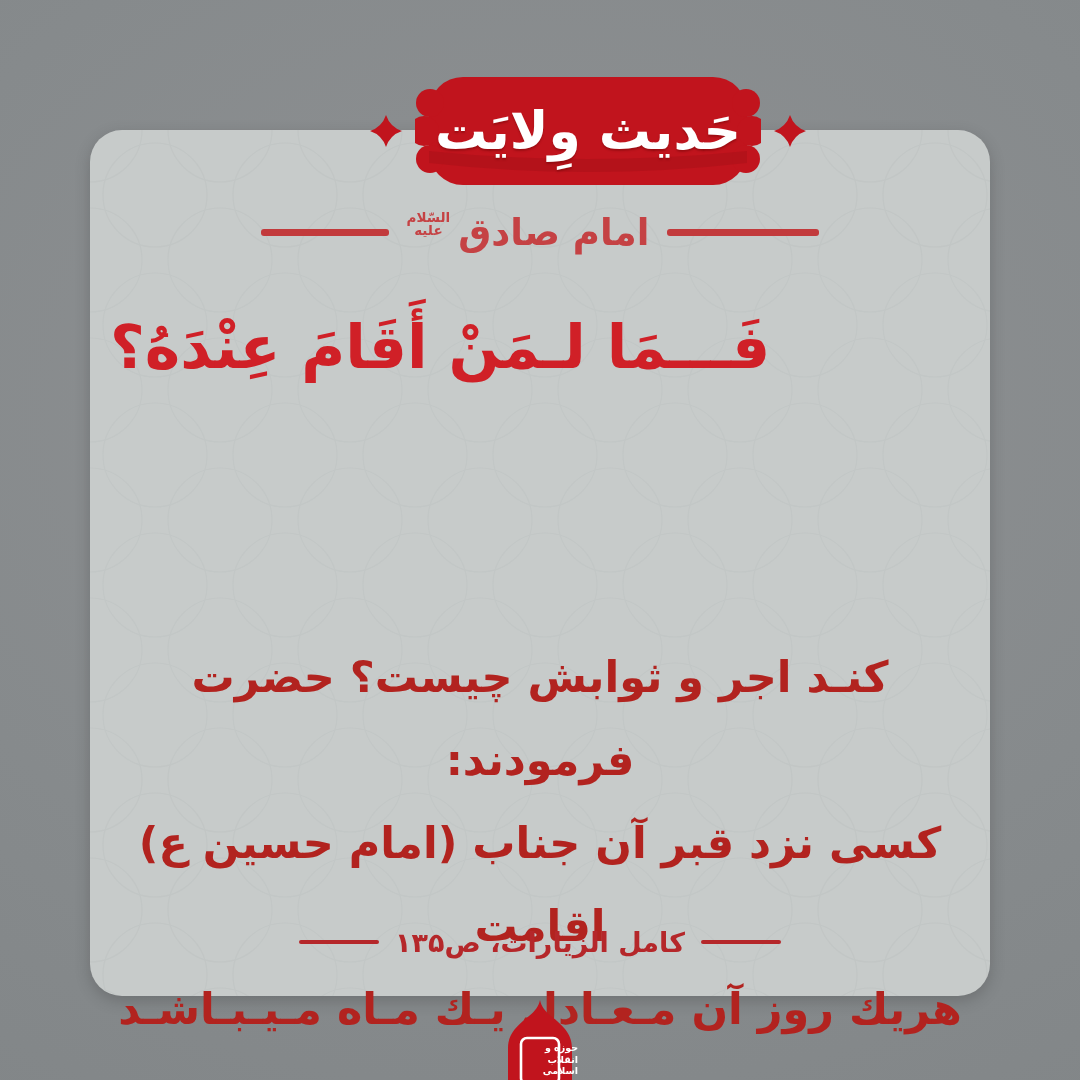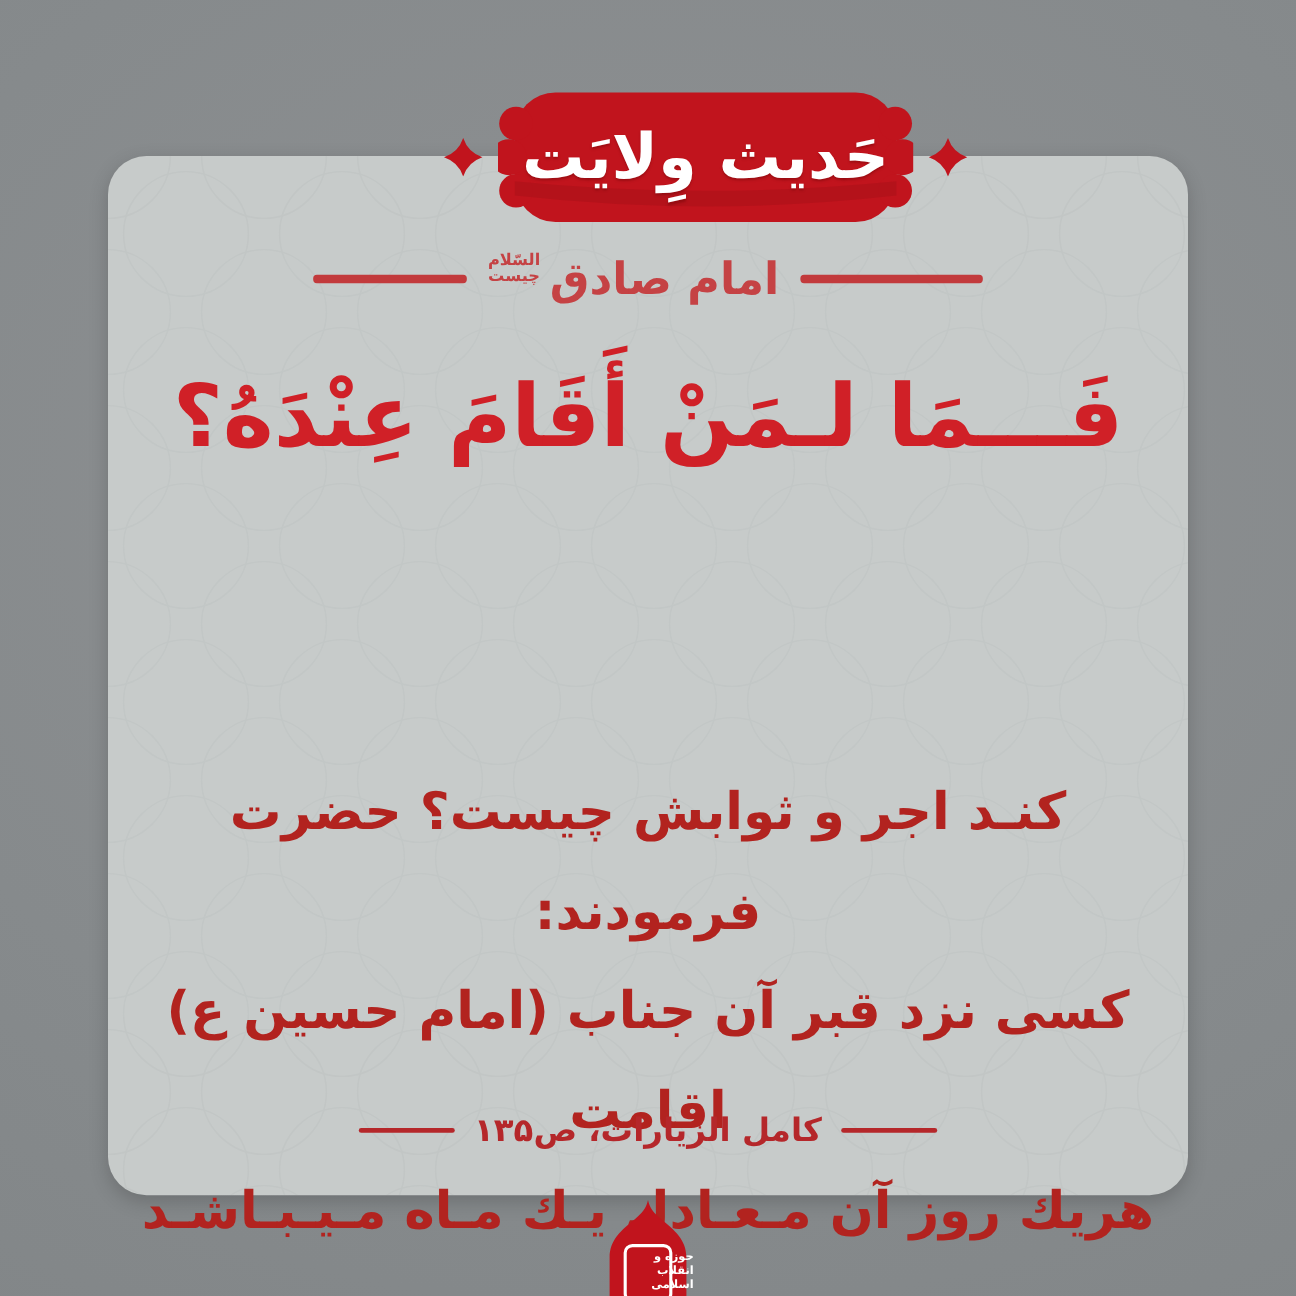--- a/index.html
+++ b/index.html
@@ -28,22 +28,22 @@
   .attribution-row{position:absolute;left:0;top:204px;width:1080px;height:56px;
     display:flex;align-items:center;justify-content:center;gap:18px;}
   .rule{height:7px;border-radius:3px;background:#c23a3c;}
   .rule-a{width:128px;}
   .rule-b{width:152px;}
   .attribution-text{color:#c6４44;color:#c54244;font-size:37px;font-weight:bold;display:inline-flex;align-items:center;gap:8px;}
   .honorific{display:inline-flex;flex-direction:column;align-items:center;
     font-size:13.5px;line-height:13px;font-weight:bold;transform:translateY(-8px);justify-content:center;}
 
   
-  .arabic{position:absolute;left:110px;top:296px;width:860px;text-align:center;
-    color:#d02027;font-weight:bold;font-size:72px;line-height:102px;}
+  .arabic{position:absolute;left:110px;top:296px;width:860px;text-align:left;
+    color:#d02027;font-weight:bold;font-size:60px;line-height:102px;}
 
   
   .persian{position:absolute;left:105px;top:636px;width:870px;text-align:center;
     color:#b2231f;font-weight:bold;font-size:43px;line-height:83px;}
 
   
   .source-row{position:absolute;left:0;top:920px;width:1080px;height:44px;
     display:flex;align-items:center;justify-content:center;gap:16px;}
   .srule{width:80px;height:4px;border-radius:2px;background:#b5272a;}
   .source-text{color:#b5272a;font-size:27px;font-weight:bold;}
@@ -101,21 +101,21 @@
       <path d="M16 0 Q20 12 32 16 Q20 20 16 32 Q12 20 0 16 Q12 12 16 0 Z" fill="#c1141d"></path>
     </svg>
   </div>
 
   <div class="attribution-row">
     <span class="rule rule-a"></span>
     <span class="attribution-text" dir="rtl">
       <span>امام صادق</span>
       <span class="honorific">
         <span>السّلام</span>
-        <span>چیست</span>
+        <span>علیه</span>
       </span>
     </span>
     <span class="rule rule-b"></span>
   </div>
 
   <div class="arabic" dir="rtl">
     <div>فَـــمَا لـمَنْ أَقَامَ عِنْدَهُ؟</div>
   </div>
 
   <div class="persian" dir="rtl">

